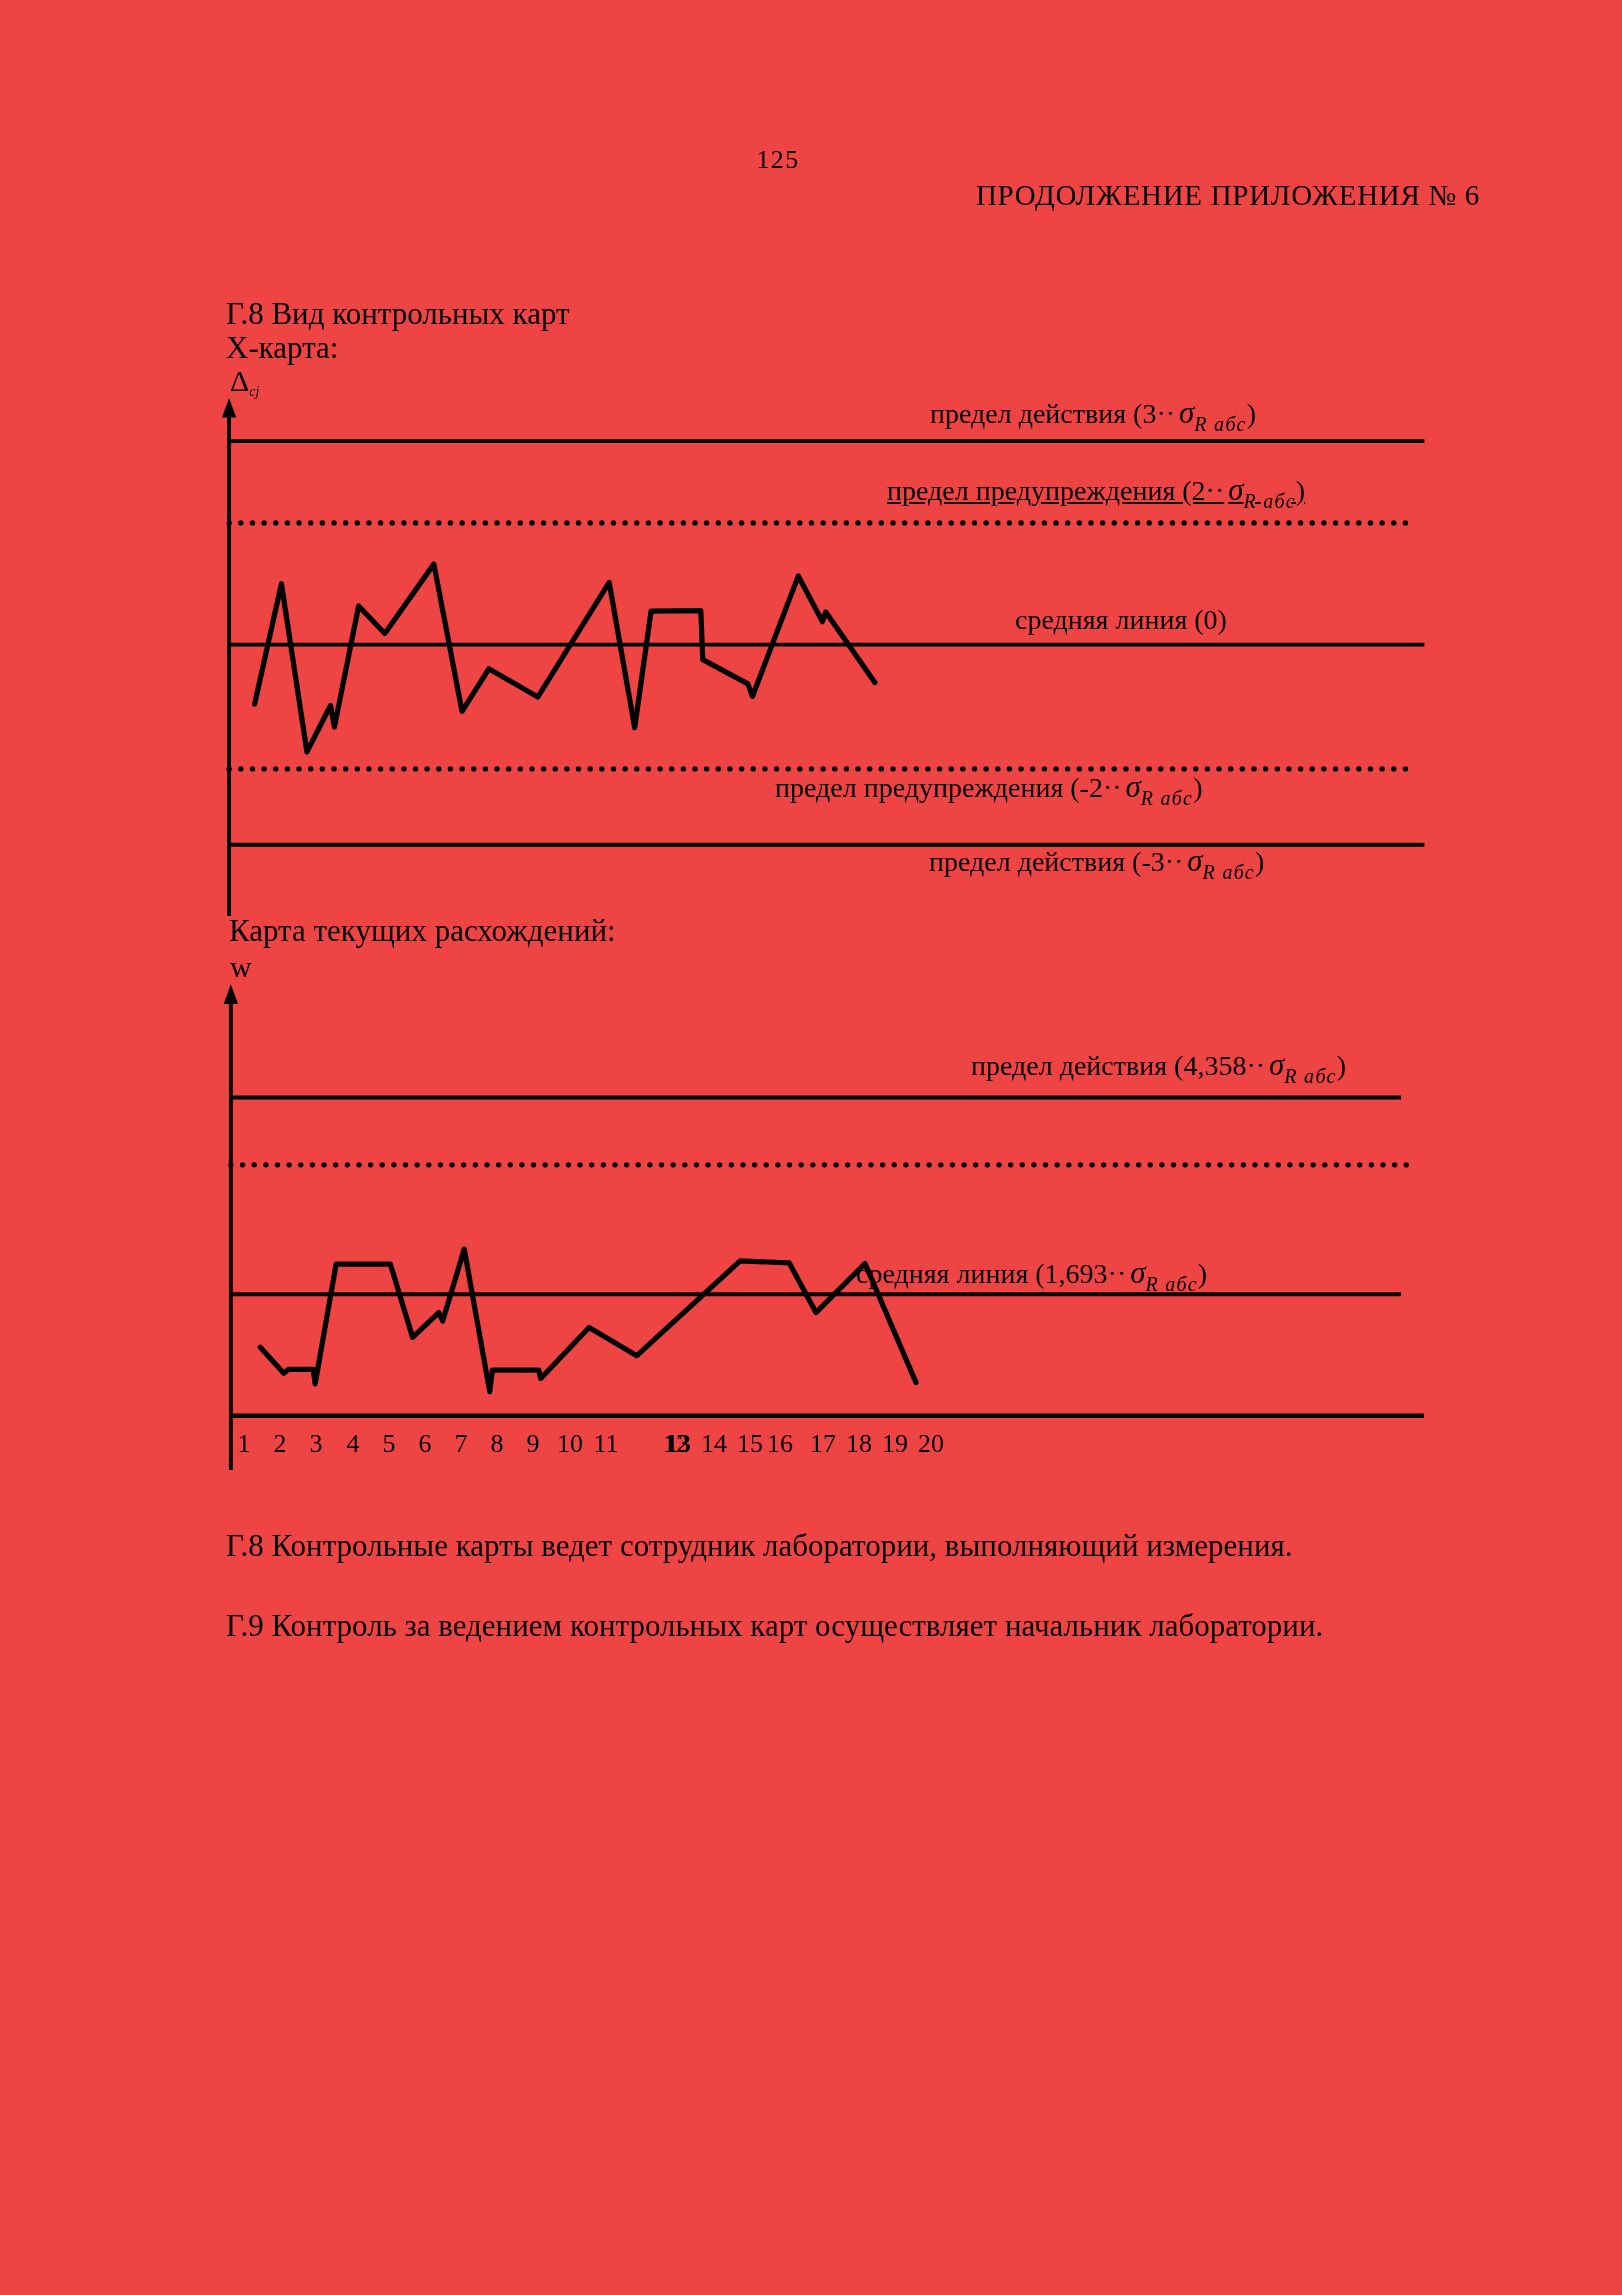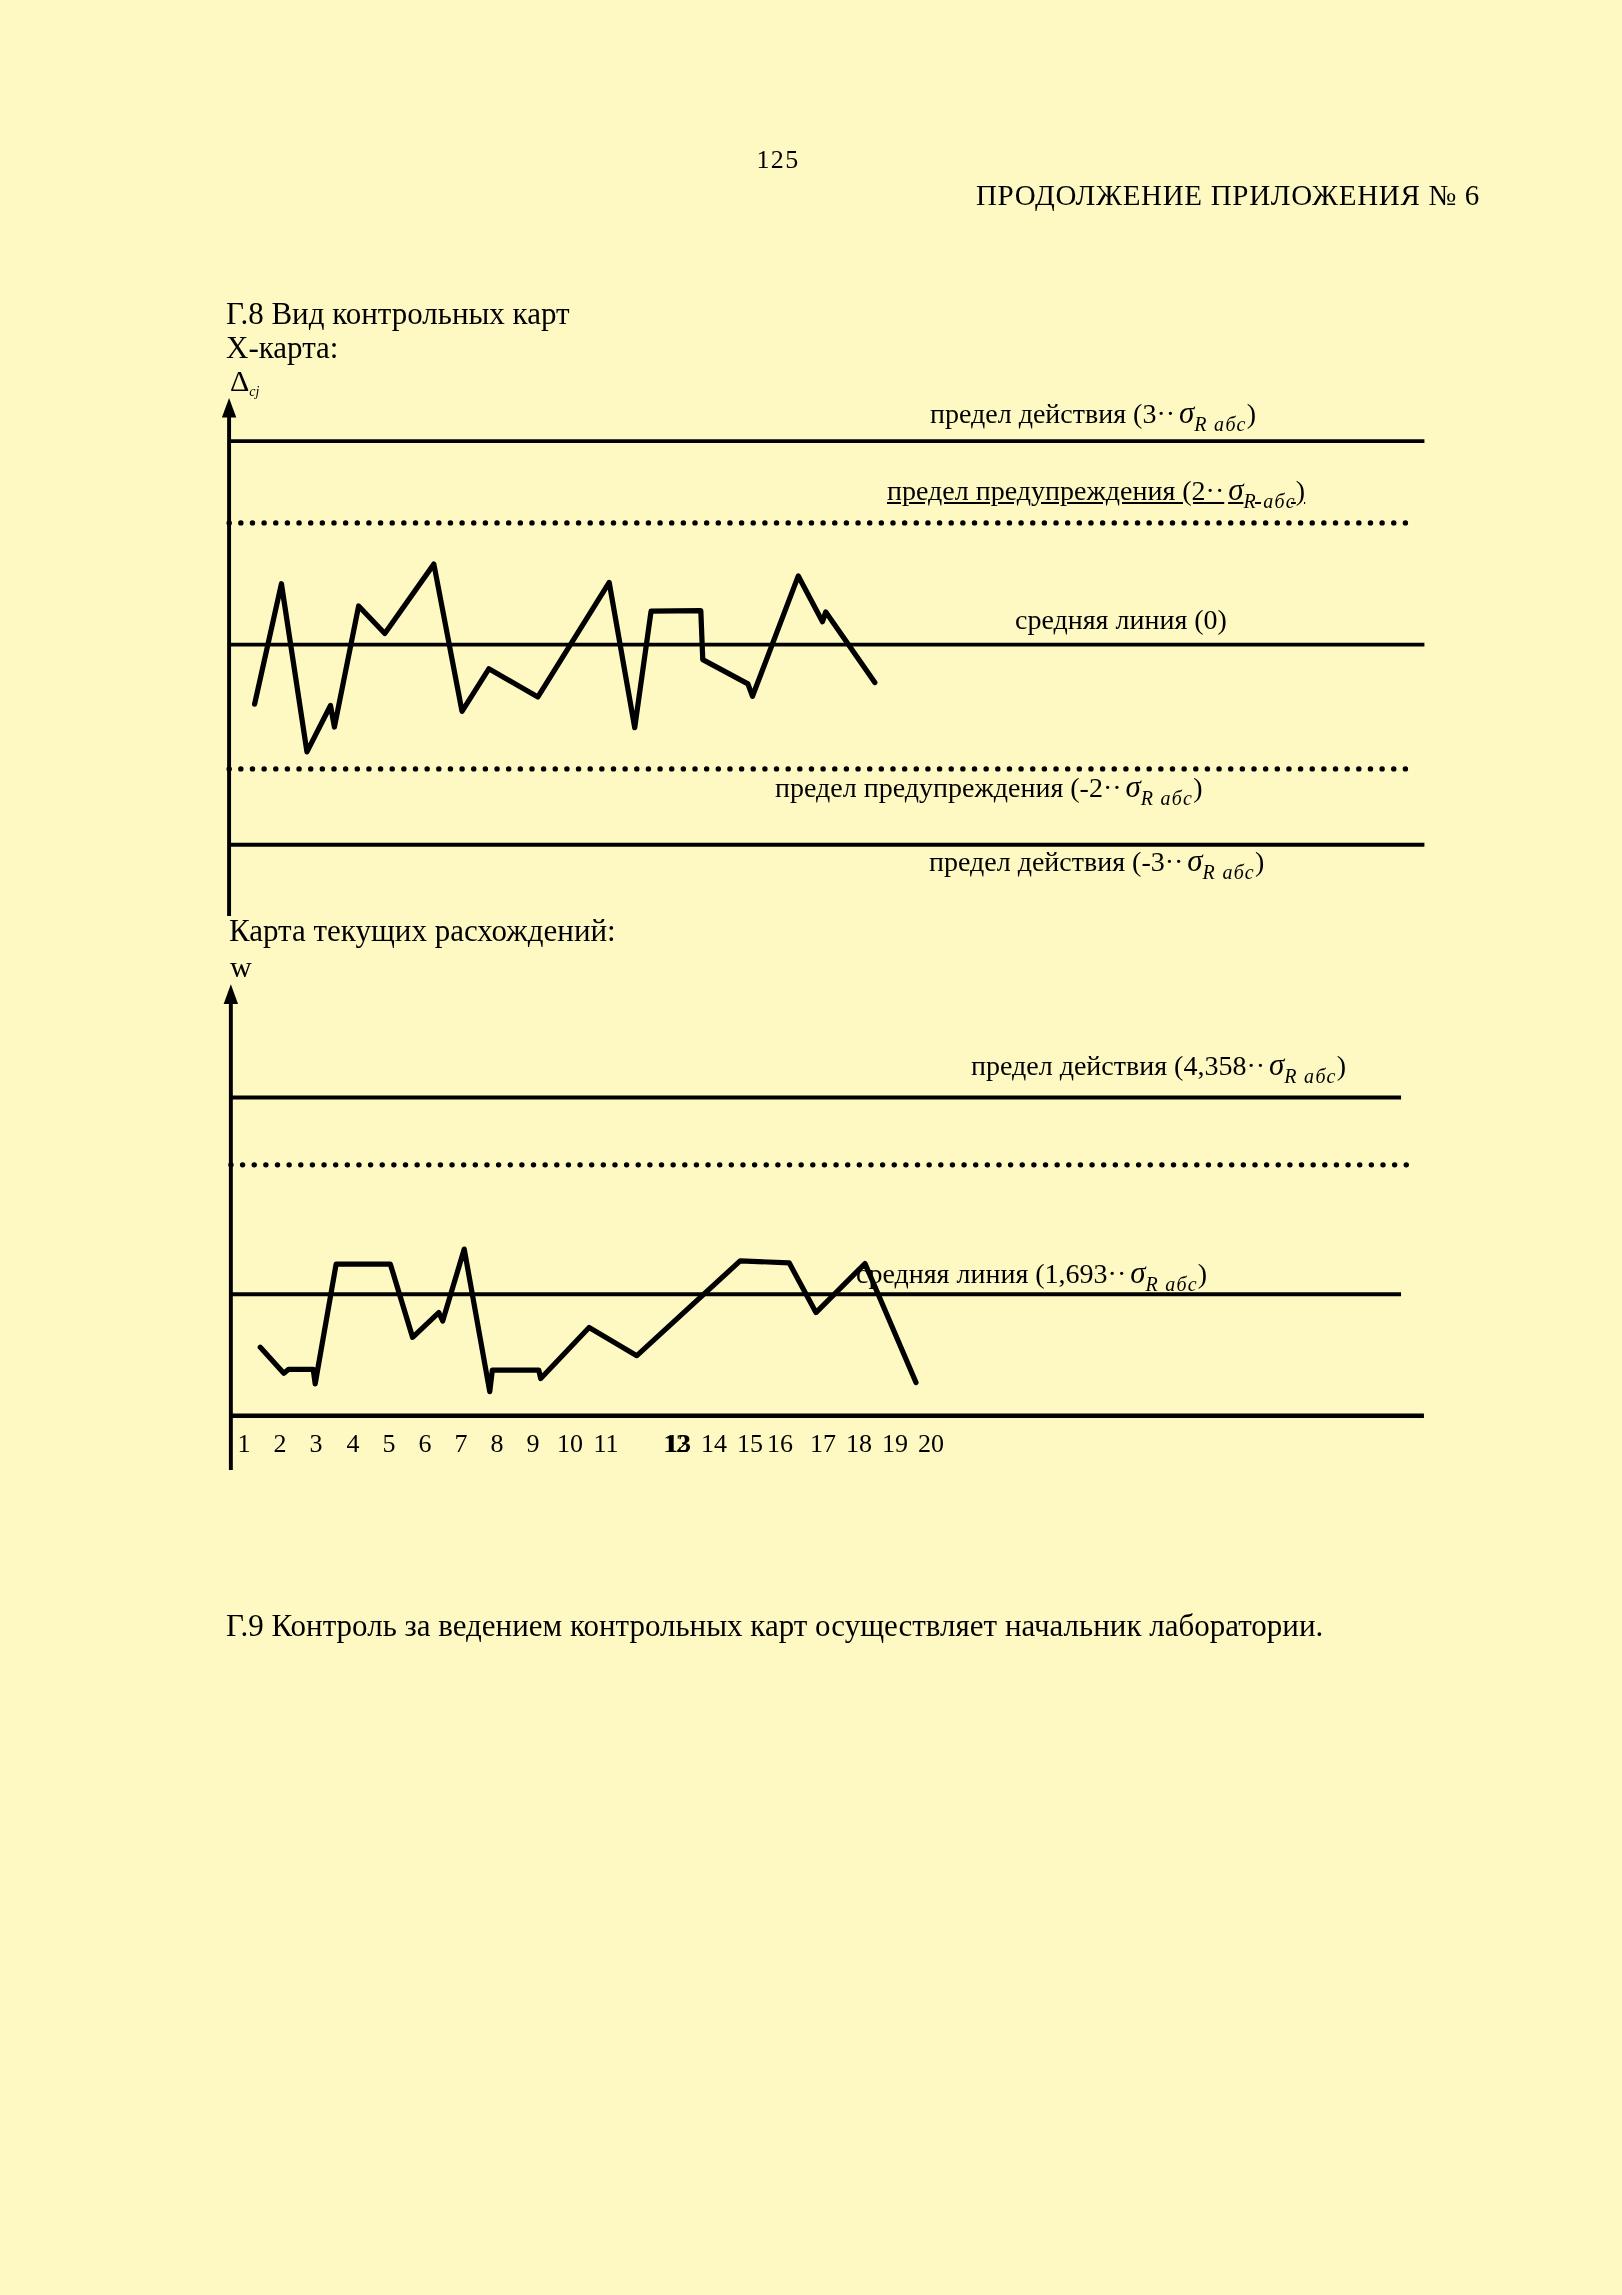--- a/index.html
+++ b/index.html
@@ -1,19 +1,19 @@
 <!DOCTYPE html>
 <html style="font-size:10.5px"><head>
 <meta charset="utf-8">
 <style>
   * { margin:0; padding:0; box-sizing:border-box; }
   html,body { background:#9a9a9a; }
   .page {
     position:relative; width:1622px; height:2295px; margin:0 auto;
-    background:#fef9c3; color:#000;
+    background:#ef4444; color:#000;
     font-family:"Liberation Serif", serif; overflow:hidden;
   }
   .t { position:absolute; white-space:nowrap; color:#000; }
   .pagenum { font-size:26px; letter-spacing:1.3px; }
   .header  { font-size:29px; text-align:right; letter-spacing:0.7px; }
   .h1      { font-size:31px; }
   .body-par{ font-size:31px; }
   .lbl     { font-size:28px; }
   .sig     { font-style:italic; font-size:31px; padding-left:3.9px; }
   .ssub    { font-size:20px; font-style:italic; vertical-align:-7.9px; letter-spacing:1.3px; }
@@ -104,16 +104,17 @@
       <span style="left: 678px; font-weight: bold;">13</span>
       <span style="left: 714px;">14</span>
       <span style="left: 750px;">15</span>
       <span style="left: 780px;">16</span>
       <span style="left: 823px;">17</span>
       <span style="left: 859px;">18</span>
       <span style="left: 895px;">19</span>
       <span style="left: 931px;">20</span>
     </div>
 
+  <div class="t body-par" style="left:226px; top:1528px;">Г.8  Контрольные карты ведет сотрудник лаборатории, выполняющий измерения.</div>
   <div class="t body-par" style="left:226px; top:1608px;">Г.9 Контроль за ведением контрольных карт осуществляет начальник лаборатории.</div>
 
 </div>
 
 
 </body></html>

